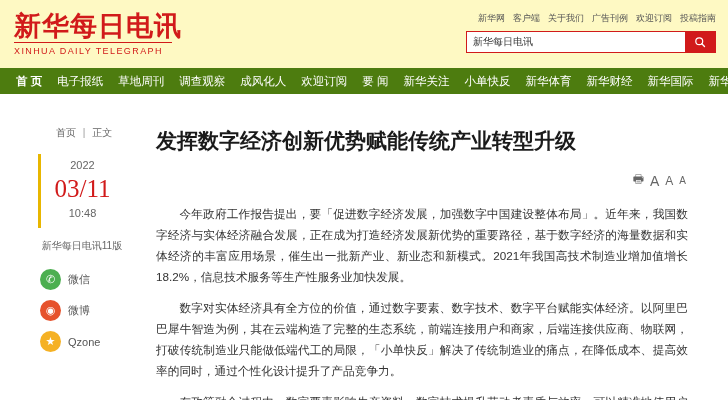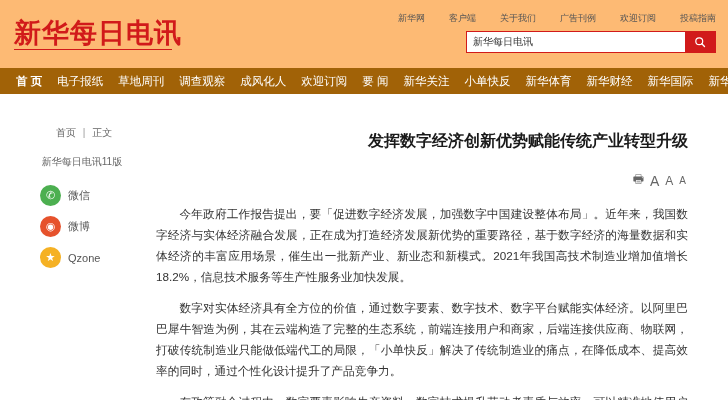--- a/index.html
+++ b/index.html
@@ -8,21 +8,21 @@
     width: 728px; height: 400px;
     overflow: hidden;
     background: #ffffff;
     font-family: "Liberation Sans", sans-serif;
   }
   .page { position: relative; width: 728px; height: 400px; background:#fff; }
 
   
   .top-header {
     height: 68px;
-    background: #fdba74;
+    background: #fef9c3;
     display: flex;
     align-items: center;
     padding: 0 14px;
     position: relative;
   }
   .logo-block { display: flex; flex-direction: column; justify-content: center; }
   .logo-cn {
     font-family: "Liberation Serif", serif;
     font-weight: bold;
     font-size: 27px;
@@ -45,21 +45,21 @@
 
   .header-right {
     position: absolute;
     right: 12px;
     top: 12px;
     width: 250px;
   }
   .hr-links {
     display: flex;
     justify-content: flex-end;
-    gap: 24px;
+    gap: 8px;
     font-size: 9px;
     color: #555;
     margin-bottom: 6px;
   }
   .hr-links span { cursor: pointer; white-space: nowrap; }
   .searchbar {
     display: flex;
     align-items: center;
     border: 1px solid #d11a1a;
     height: 22px;
@@ -77,21 +77,21 @@
   }
   .search-btn {
     width: 30px; height: 100%;
     background: #d11a1a;
     display: flex; align-items: center; justify-content: center;
     cursor: pointer;
   }
 
   
   .nav {
-    background: #a16207;
+    background: #4d7c0f;
     height: 26px;
     display: flex;
     align-items: center;
     padding: 0 16px;
     gap: 15px;
     color: #fff;
     font-size: 11.5px;
     white-space: nowrap;
   }
   .nav .nav-item { cursor: pointer; }
@@ -148,23 +148,23 @@
   .ico-weibo  { background:#e6522c; }
   .ico-qzone  { background:#f5b124; }
   .share-label { font-size: 11px; color:#555; }
 
   .article {
     flex: 1;
     padding: 4px 40px 0 6px;
     position: relative;
   }
   .art-title {
-    text-align: right;
+    text-align: left;
     font-family: "Liberation Serif", serif;
-    font-size: 16px;
+    font-size: 21px;
     font-weight: bold;
     color: #1a1a1a;
     line-height: 30px;
     margin-top: 24px;
     margin-bottom: 14px;
   }
   .tool-row {
     display: flex;
     justify-content: flex-end;
     align-items: center;
@@ -192,20 +192,21 @@
 </style>
 </head>
 <body>
 
 <div class="page">
 
   <div class="top-header">
     <div class="logo-block">
       <div class="logo-cn">新华每日电讯</div>
       <div class="logo-rule"></div>
+      <div class="logo-en">XINHUA DAILY TELEGRAPH</div>
     </div>
 
     <div class="header-right">
       <div class="hr-links">
         <span>新华网</span>
         <span>客户端</span>
         <span>关于我们</span>
         <span>广告刊例</span>
         <span>欢迎订阅</span>
         <span>投稿指南</span>
@@ -241,20 +242,25 @@
 
   <div class="content-wrap">
 
     <div class="left-col">
       <div class="breadcrumb">
         <a href="#">首页</a>
         <span class="sep">|</span>
         <span>正文</span>
       </div>
 
+      <div class="date-card">
+        <div class="date-year">2022</div>
+        <div class="date-day">03/11</div>
+        <div class="date-time">10:48</div>
+      </div>
 
       <div class="source-line">
         <span>新华每日电讯11版</span>
       </div>
 
       <div class="share-list">
         <div class="share-item">
           <span class="share-ico ico-wechat">✆</span>
           <span class="share-label">微信</span>
         </div>

